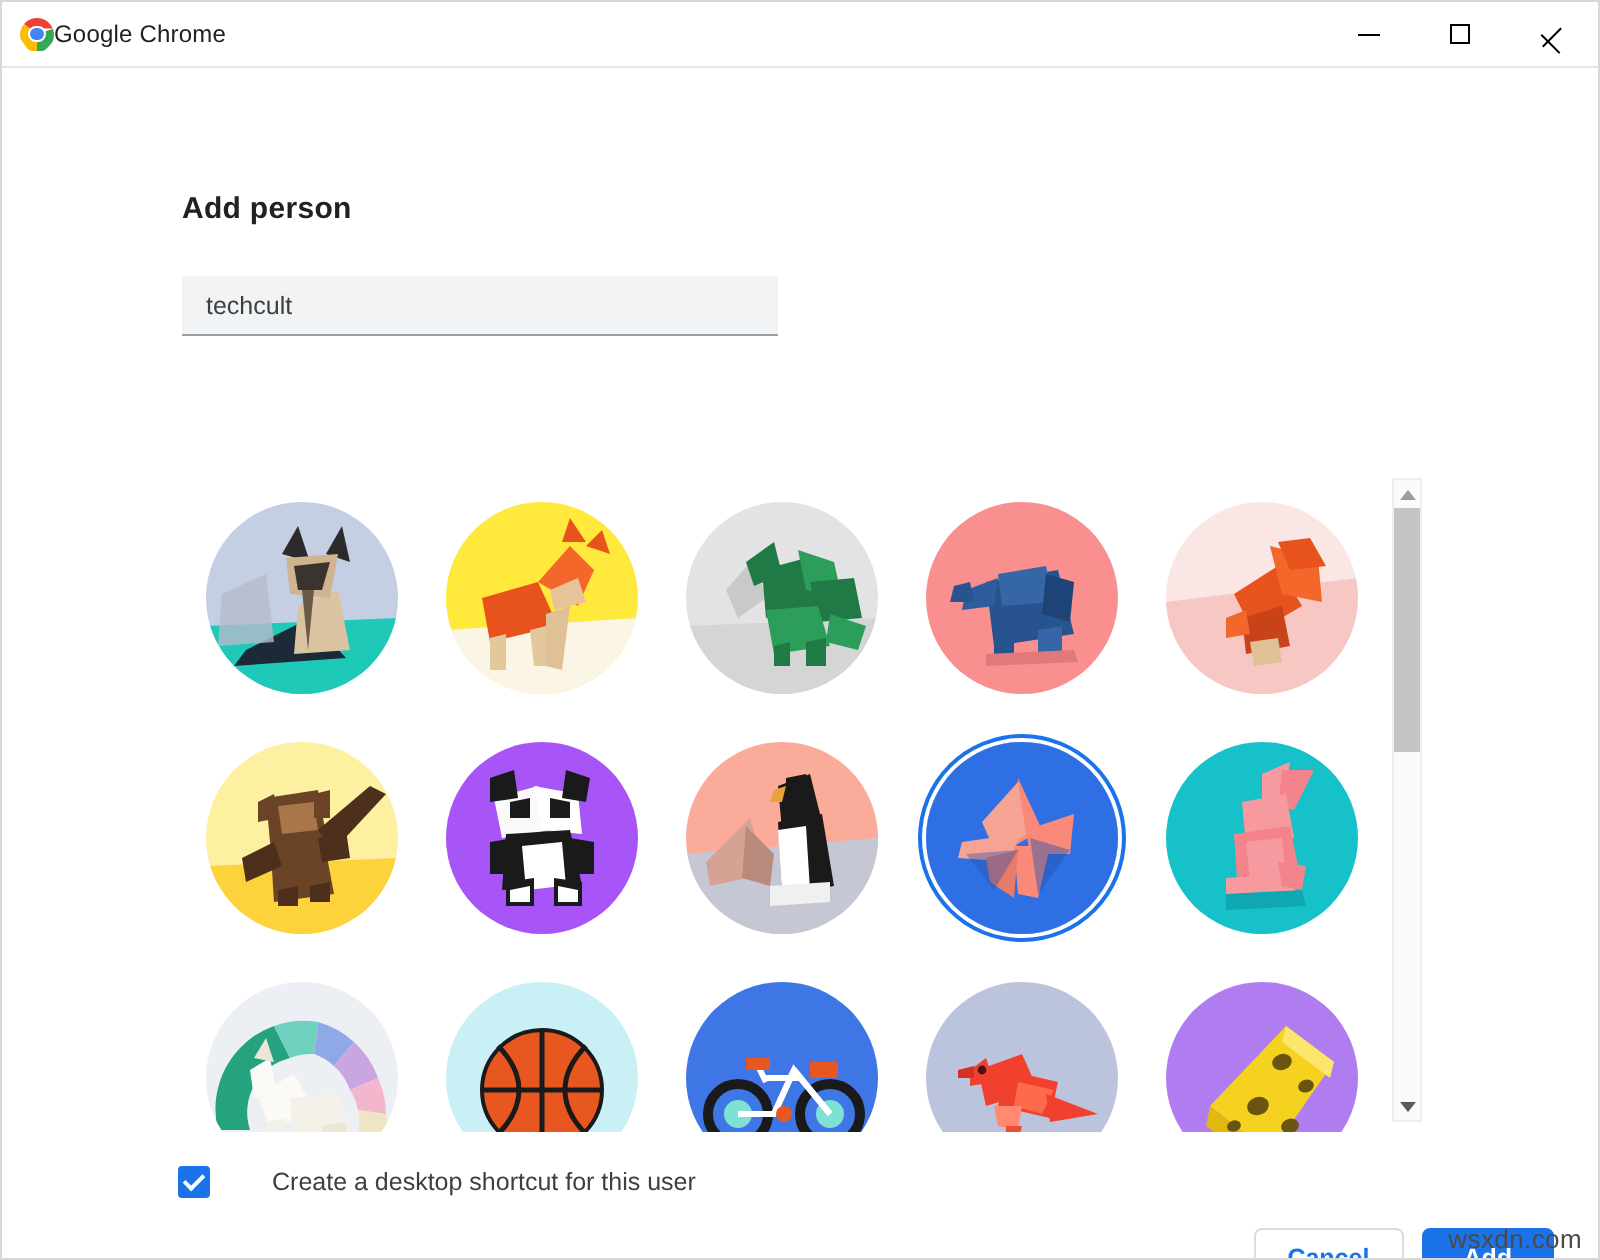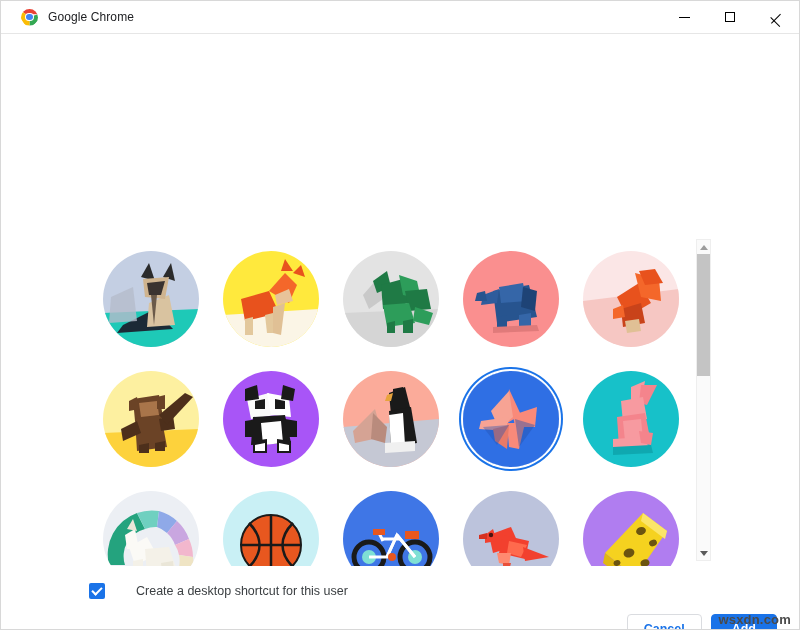--- a/index.html
+++ b/index.html
@@ -32,22 +32,21 @@
     display: flex;
     align-items: center;
     background: #ffffff;
     border-bottom: 1px solid #e6e6e6;
     position: relative;
     user-select: none;
   }
   .titlebar-left {
     display: flex;
     align-items: center;
-    padding-left: 20px;
-    gap: 10px;
+    padding-left: 9px;
   }
   .chrome-logo {
     width: 17px;
     height: 17px;
     position: relative;
     border-radius: 50%;
     overflow: hidden;
     flex-shrink: 0;
     background: #ffffff;
   }
@@ -326,21 +325,20 @@
   }
 
   .watermark {
     position: absolute;
     right: 8px;
     bottom: 2px;
     font-size: 13px;
     color: #4a4a4a;
     font-family: "Liberation Sans", sans-serif;
     letter-spacing: 0.2px;
-    font-weight: bold;
   }
 </style>
 </head>
 <body>
 
 <div class="window">
 
   <div class="titlebar">
     <div class="titlebar-left">
       <div class="chrome-logo">
@@ -360,20 +358,24 @@
         <span class="glyph-max"></span>
       </div>
       <div class="win-btn close">
         <span class="glyph-close"></span>
       </div>
     </div>
   </div>
 
   <div class="body-area">
 
+    <div class="content">
+      <div class="page-title">Add person</div>
+      <input class="name-field" type="text" value="techcult" placeholder="Enter a name" style="">
+    </div>
 
     <div class="grid-wrap">
       <div class="grid-scroll">
         <div class="grid" id="avatar-grid">
             <div class="avatar-cell" title="Origami cat avatar">
               <div class="avatar">
                 <svg viewBox="0 0 96 96" xmlns="http://www.w3.org/2000/svg">
                   <rect width="96" height="96" fill="#c4cfe3"></rect>
         <path d="M0 62 L96 58 L96 96 L0 96Z" fill="#1ec9b7"></path>
         <path d="M20 74 L52 58 L70 78 L14 82Z" fill="#1b2a36"></path>

